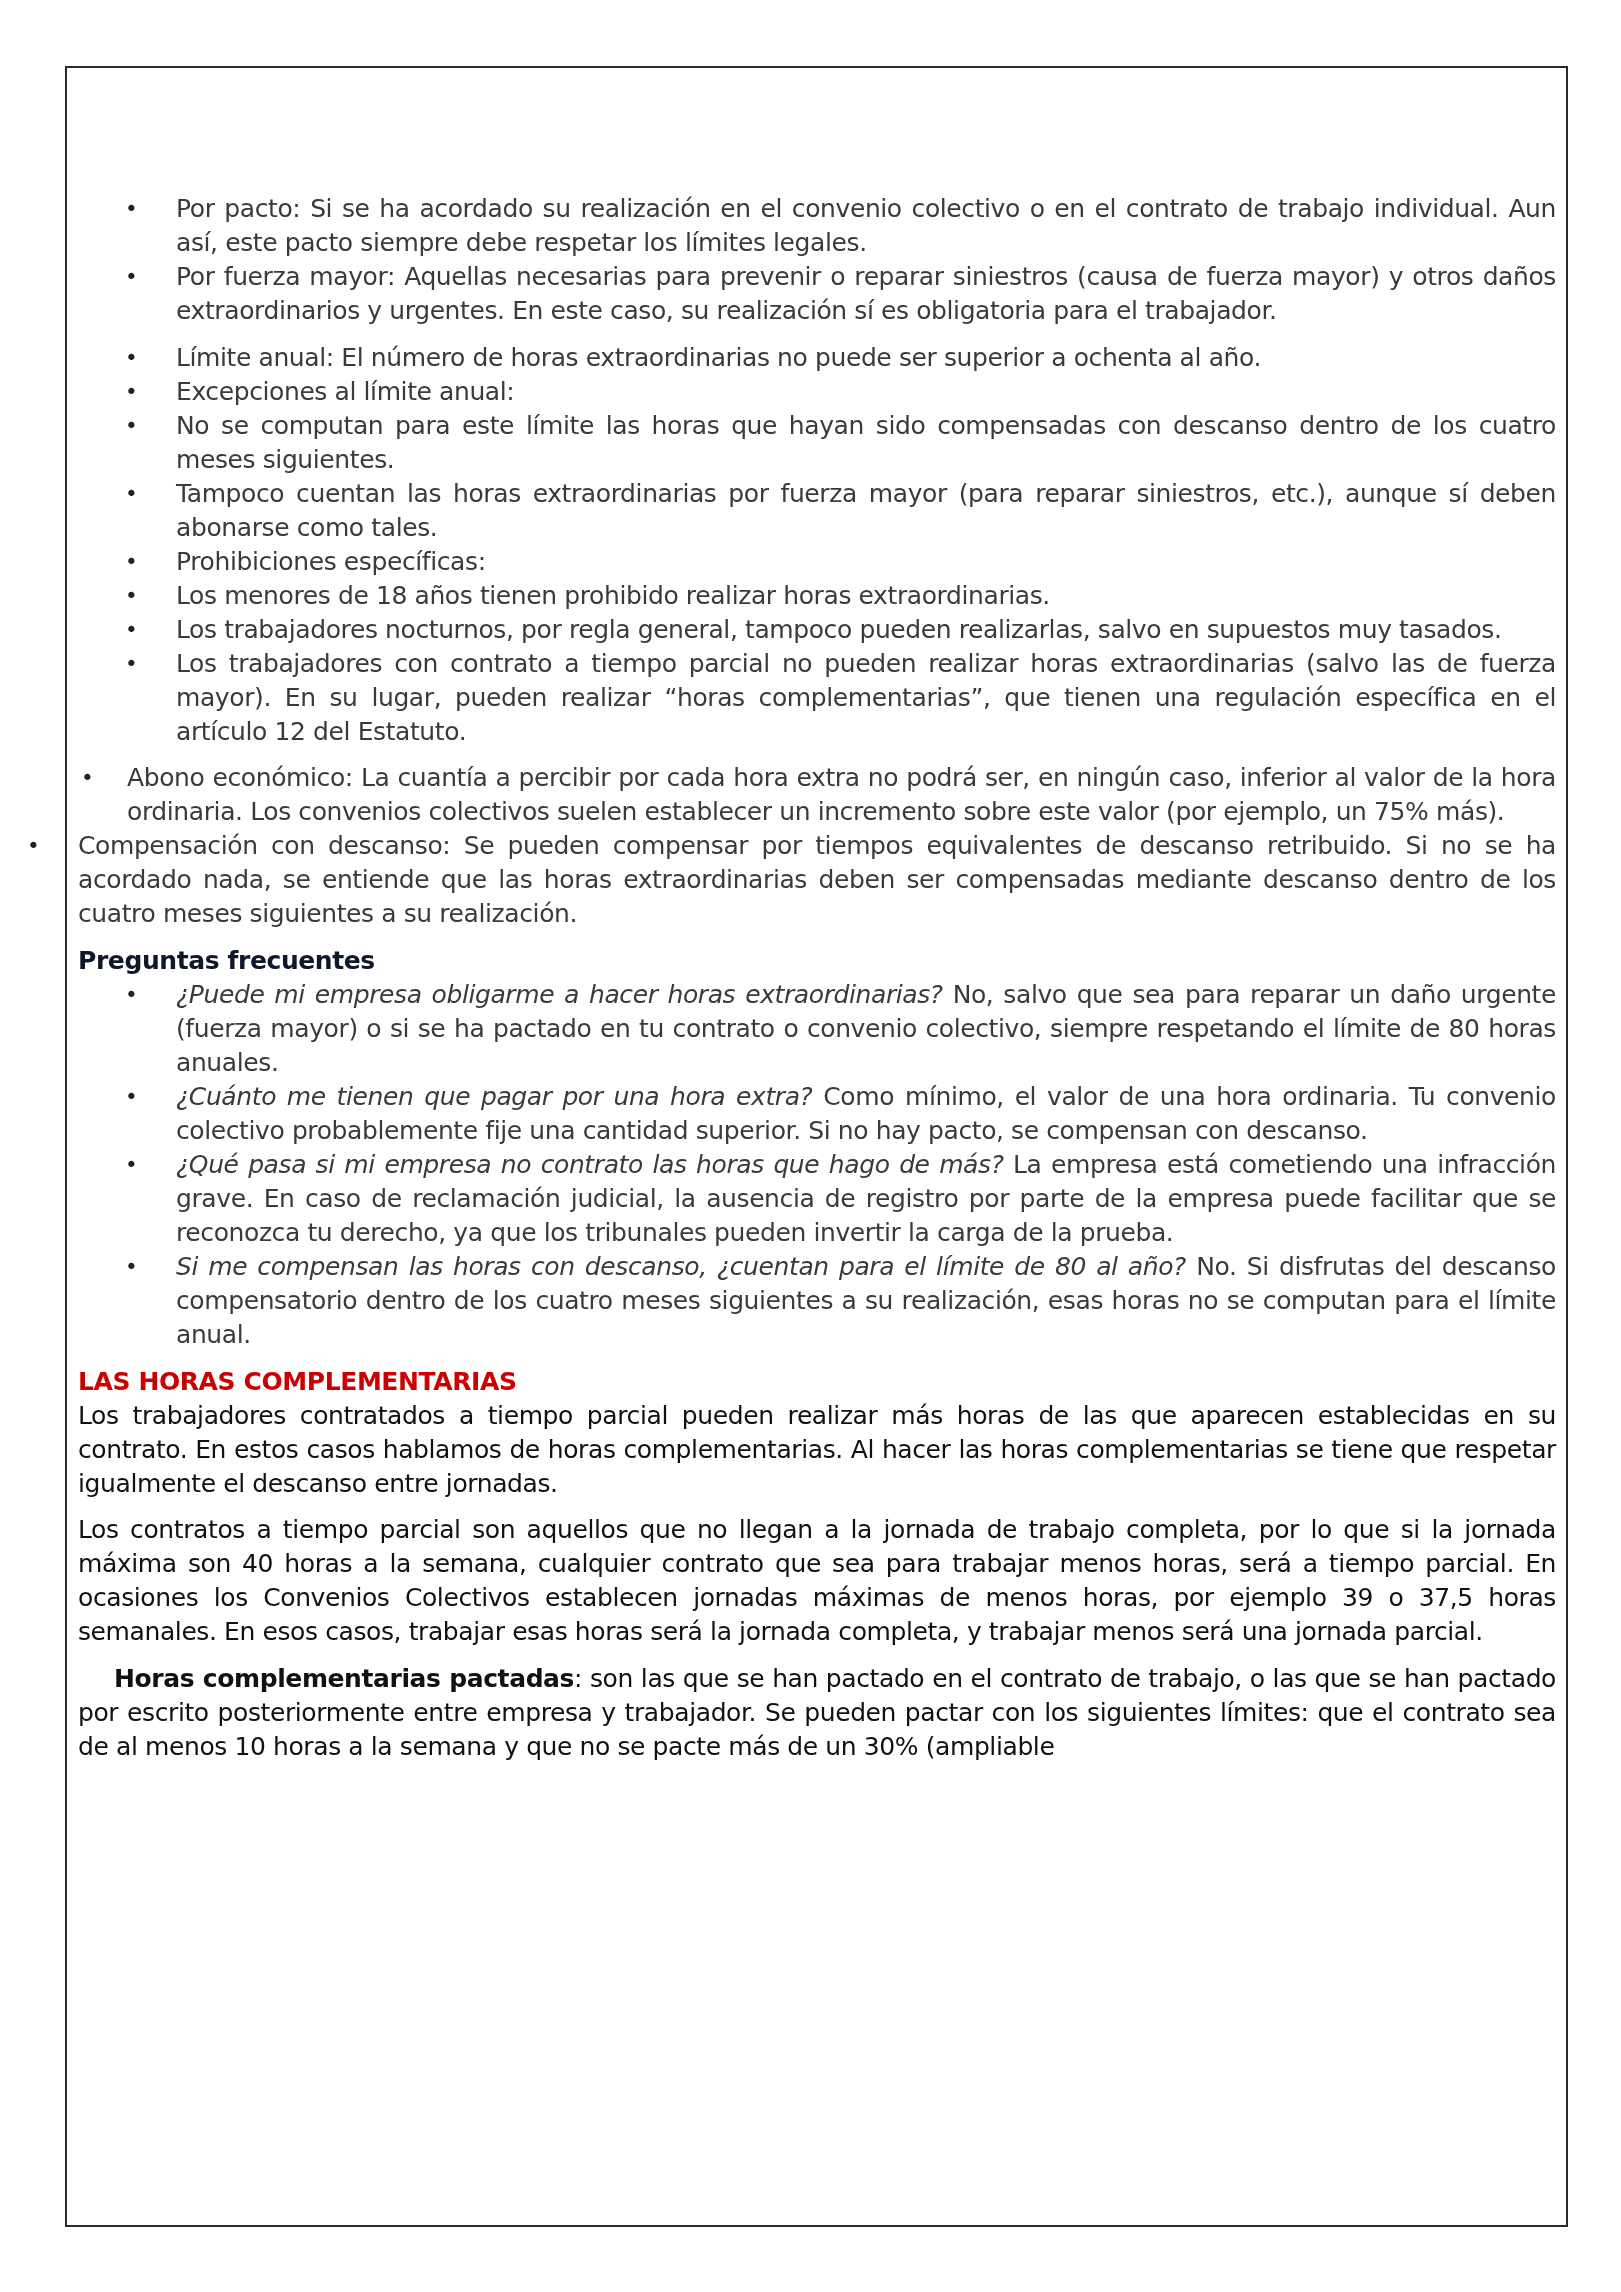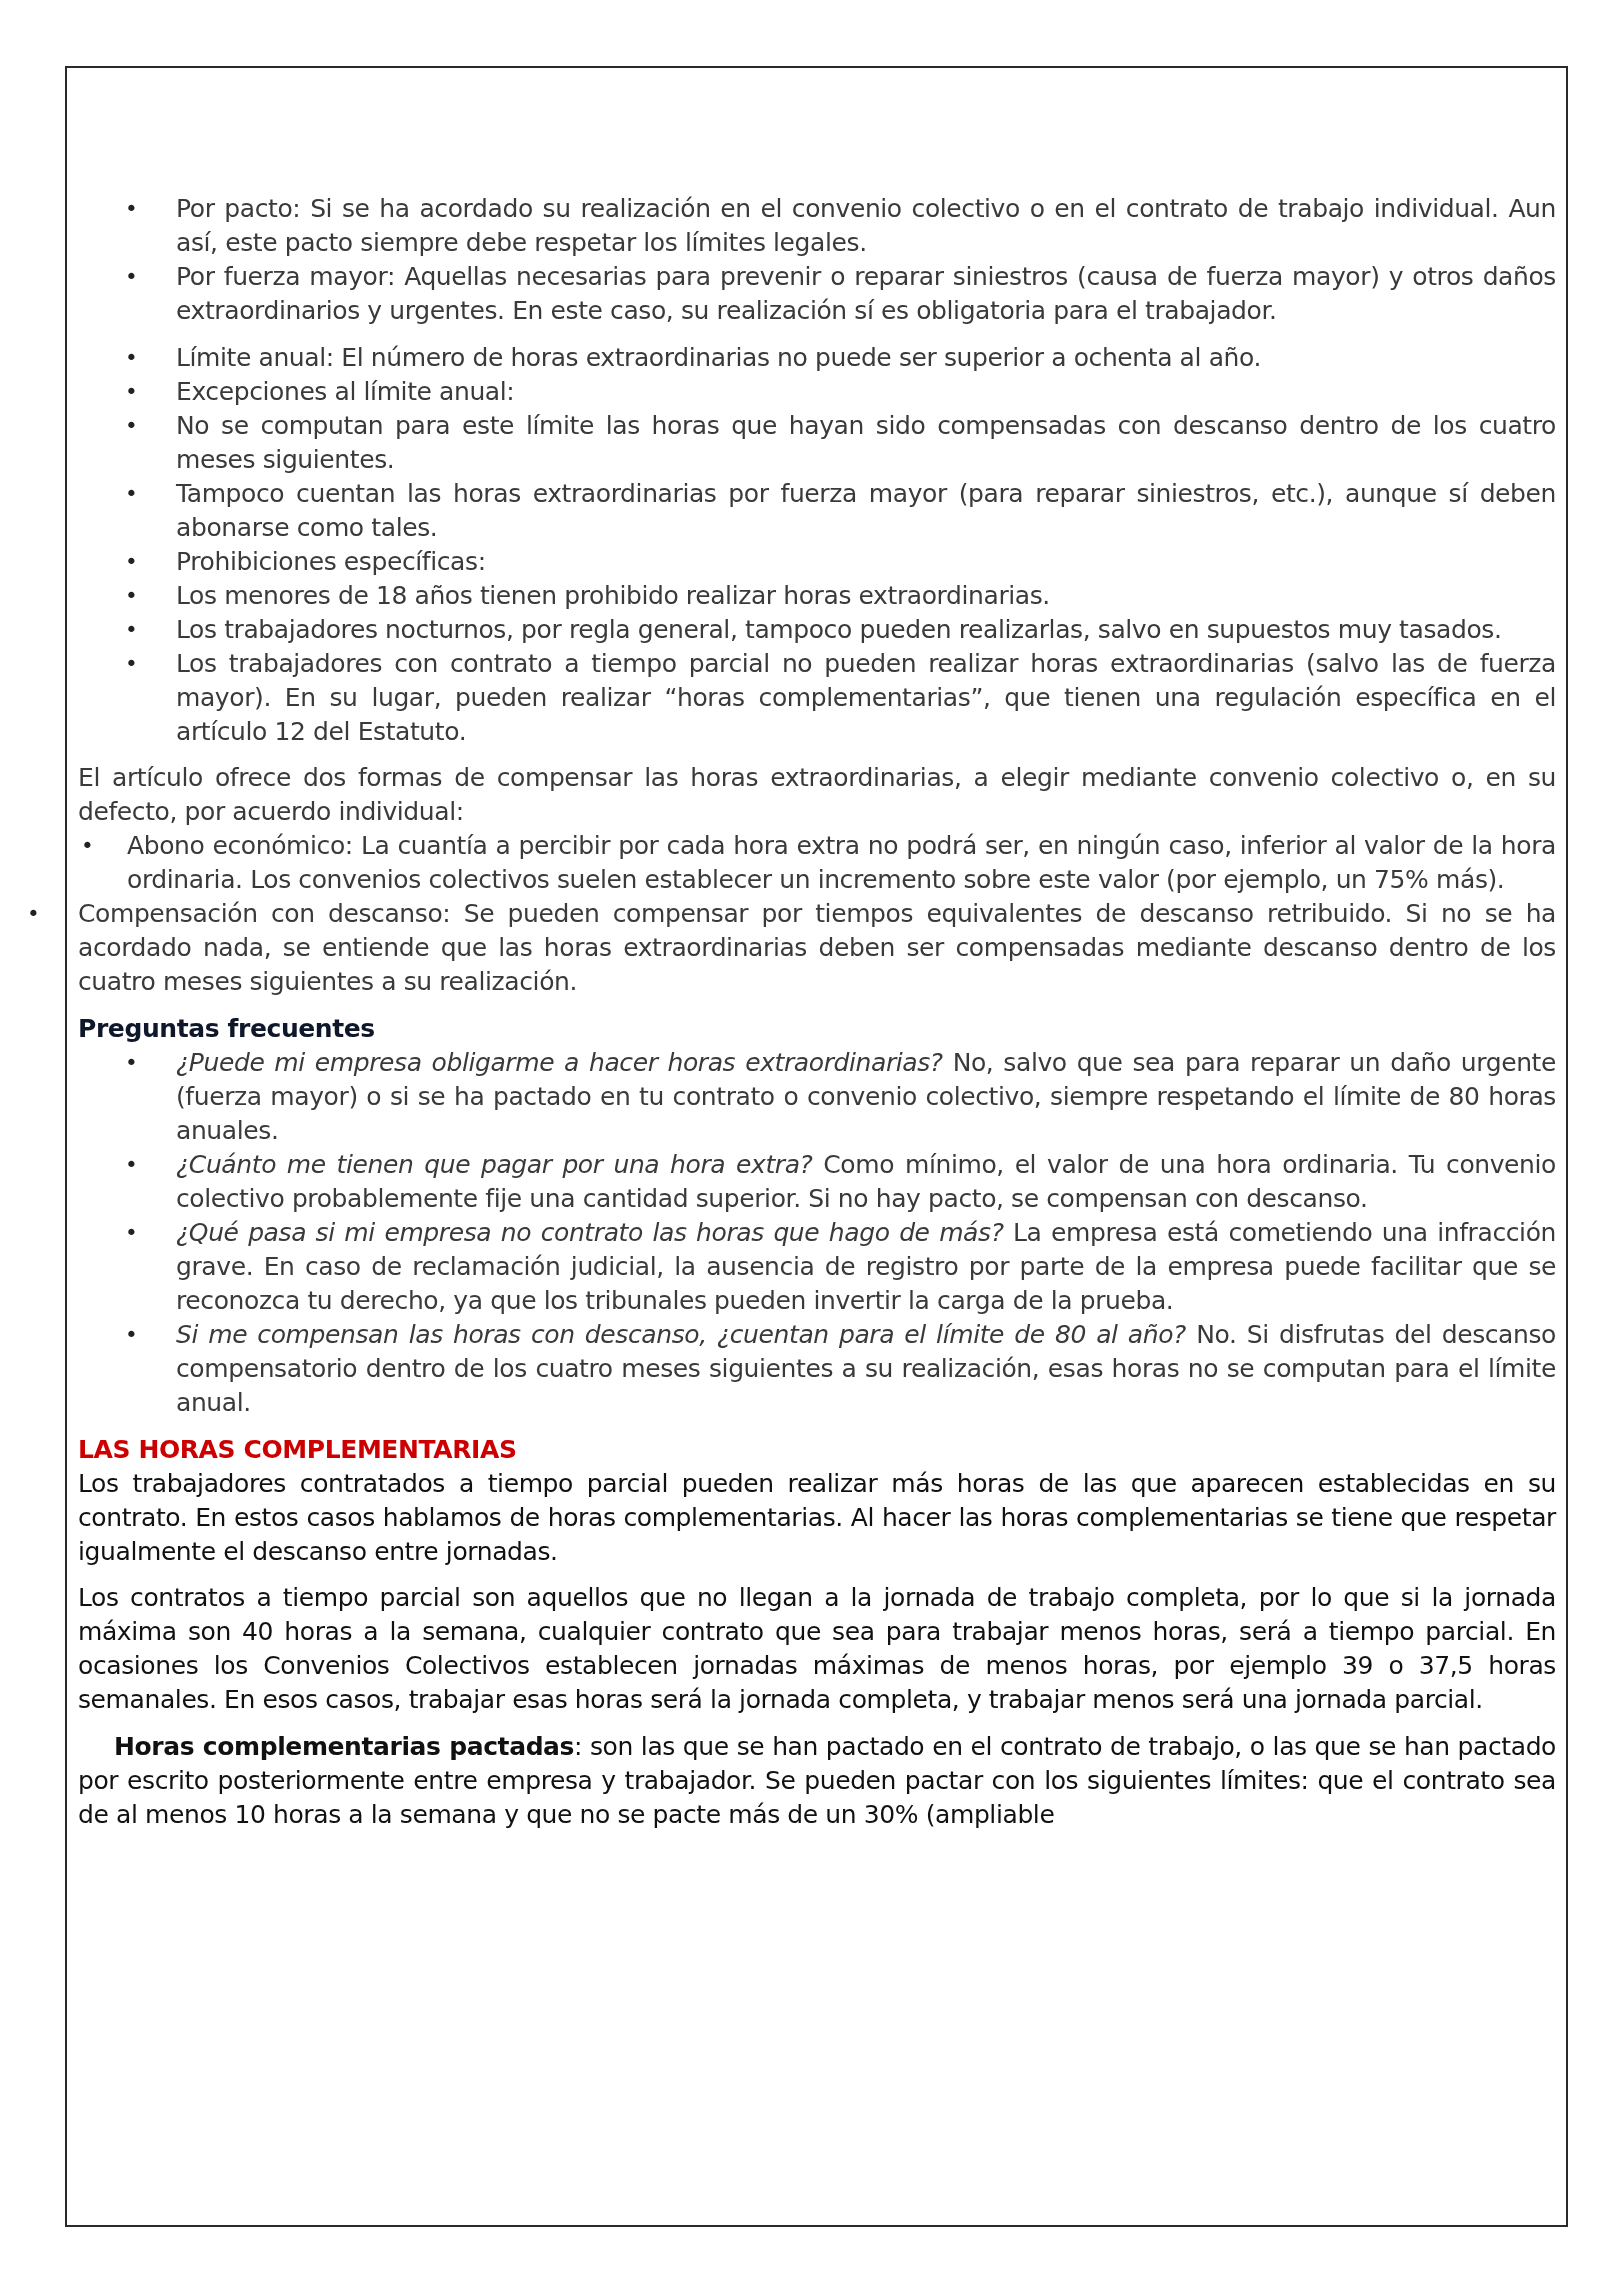--- a/index.html
+++ b/index.html
@@ -47,21 +47,20 @@
     <li><span class="bullet">•</span><span>Excepciones al límite anual:</span></li>
     <li><span class="bullet">•</span><span>No se computan para este límite las horas que hayan sido compensadas con descanso dentro de los cuatro meses siguientes.</span></li>
     <li><span class="bullet">•</span><span>Tampoco cuentan las horas extraordinarias por fuerza mayor (para reparar siniestros, etc.), aunque sí deben abonarse como tales.</span></li>
     <li><span class="bullet">•</span><span>Prohibiciones específicas:</span></li>
     <li><span class="bullet">•</span><span>Los menores de 18 años tienen prohibido realizar horas extraordinarias.</span></li>
     <li><span class="bullet">•</span><span>Los trabajadores nocturnos, por regla general, tampoco pueden realizarlas, salvo en supuestos muy tasados.</span></li>
     <li><span class="bullet">•</span><span>Los trabajadores con contrato a tiempo parcial no pueden realizar horas extraordinarias (salvo las de fuerza mayor). En su lugar, pueden realizar “horas complementarias”, que tienen una regulación específica en el artículo 12 del Estatuto.</span></li>
   </ul>
   <div class="gap"></div>
 
-  <p>El artículo ofrece dos formas de compensar las horas extraordinarias, a elegir mediante convenio colectivo o, en su defecto, por acuerdo individual:</p>
   <ul class="lvl0">
     <li><span class="bullet">•</span><span>Abono económico: La cuantía a percibir por cada hora extra no podrá ser, en ningún caso, inferior al valor de la hora ordinaria. Los convenios colectivos suelen establecer un incremento sobre este valor (por ejemplo, un 75% más).</span></li>
   </ul>
   <p style="position:relative;"><span class="outside-bullet">•</span><span>Compensación con descanso: Se pueden compensar por tiempos equivalentes de descanso retribuido. Si no se ha acordado nada, se entiende que las horas extraordinarias deben ser compensadas mediante descanso dentro de los cuatro meses siguientes a su realización.</span></p>
   <div class="gap"></div>
 
   <p class="heading-bold">Preguntas frecuentes</p>
   <ul class="lvl1">
     <li><span class="bullet">•</span><em>¿Puede mi empresa obligarme a hacer horas extraordinarias?</em><span> No, salvo que sea para reparar un daño urgente (fuerza mayor) o si se ha pactado en tu contrato o convenio colectivo, siempre respetando el límite de 80 horas anuales.</span></li>
     <li><span class="bullet">•</span><em>¿Cuánto me tienen que pagar por una hora extra?</em><span> Como mínimo, el valor de una hora ordinaria. Tu convenio colectivo probablemente fije una cantidad superior. Si no hay pacto, se compensan con descanso.</span></li>

